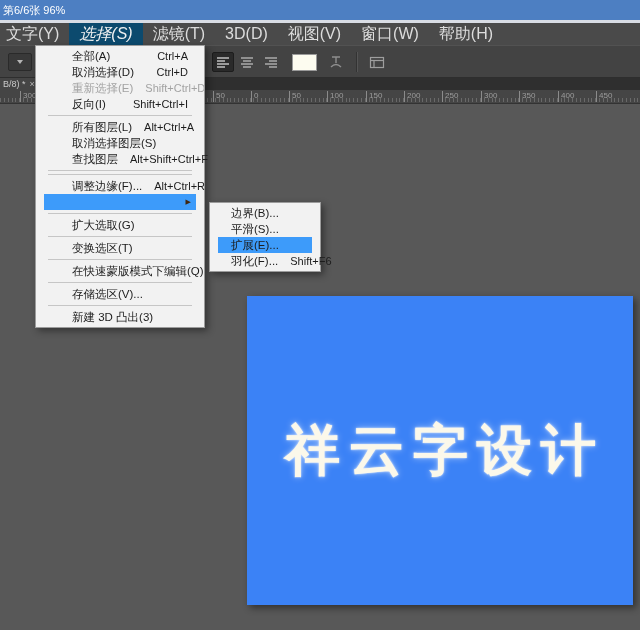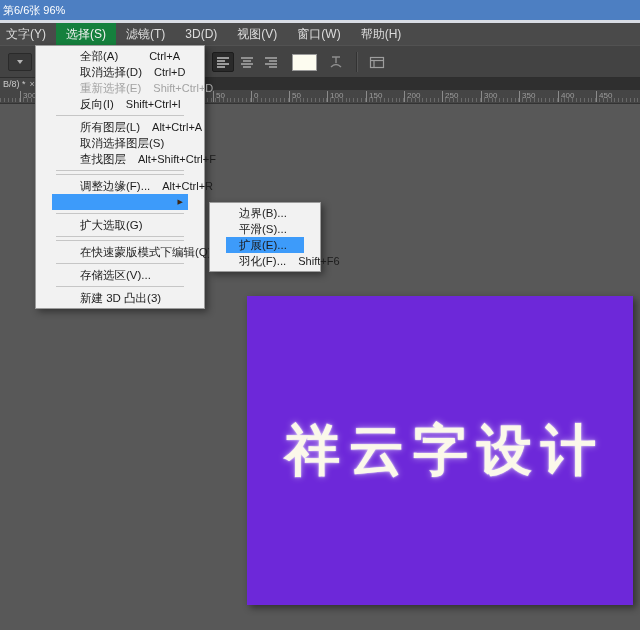--- a/index.html
+++ b/index.html
@@ -4,24 +4,24 @@
 <style>
   * { margin:0; padding:0; box-sizing:border-box; }
   html,body { width:640px; height:630px; overflow:hidden; }
   body { font-family:"Liberation Sans", sans-serif; position:relative; background:#585858; }
 
   
   .titlebar { height:20px; background:#4d7fc2; color:#fff; font-size:11px; line-height:20px; padding-left:3px; }
   .titlestrip { height:3px; background:#d9dde5; }
 
   
-  .menubar { height:22px; background:#4a4a4a; display:flex; align-items:flex-start; font-size:12px; color:#dcdcdc; }
+  .menubar { height:22px; background:#4a4a4a; display:flex; align-items:flex-start; font-size:16px; color:#dcdcdc; }
   .mb-item { padding:0 10px; line-height:22px; white-space:nowrap; cursor:default; }
   .mb-item:first-child { margin-left:-4px; }
-  .mb-item.active { background:#15803d; color:#f2f2f2; }
+  .mb-item.active { background:#0c4a6e; color:#f2f2f2;font-style:italic; }
 
   
   .optionsbar { height:33px; background:#434343; border-top:1px solid #525252; border-bottom:1px solid #2e2e2e; position:relative; }
   .preset-btn { position:absolute; left:8px; top:7px; width:24px; height:18px; background:#393939; border:1px solid #2a2a2a; border-radius:2px; display:flex; align-items:center; justify-content:center; }
   .caret { width:0; height:0; border-left:3px solid transparent; border-right:3px solid transparent; border-top:4px solid #b5b5b5; }
   .opt-group { position:absolute; left:212px; top:6px; display:flex; align-items:center; gap:2px; }
   .icon-btn { width:22px; height:20px; display:flex; align-items:center; justify-content:center; border:1px solid transparent; border-radius:2px; }
   .icon-btn.active { background:#2a2a2a; border-color:#1d1d1d; }
   .swatch { width:25px; height:17px; border:1px solid #9a9a9a; margin:0 6px 0 8px; }
   .opt-divider { width:1px; height:20px; background:#333; box-shadow:1px 0 0 #555; margin:0 7px; }
@@ -32,28 +32,28 @@
   .tab-close { color:#bbb; font-size:9px; line-height:9px; }
 
   
   .ruler { height:14px; background:#454545; border-bottom:1px solid #333; position:relative; font-size:8px; color:#9c9c9c; }
   .ruler .ticks { position:absolute; left:0; right:0; bottom:1px; height:4px;
       background:repeating-linear-gradient(90deg,#757575 0 1px,transparent 1px 3.84px); opacity:.75; }
   .rlabel { position:absolute; bottom:1px; height:11px; line-height:9px; border-left:1px solid #8b8b8b; padding-left:2px; }
 
   
   .workarea { position:absolute; left:0; top:104px; right:0; bottom:0; background:#585858; }
-  .canvas { position:absolute; left:247px; top:192px; width:386px; height:309px; background:#6d28d9;
+  .canvas { position:absolute; left:247px; top:192px; width:386px; height:309px; background:#3b82f6;
       box-shadow:3px 3px 7px rgba(0,0,0,.45); display:flex; align-items:center; justify-content:center; }
   .canvas-text { color:#fbf8ea; font-size:55px; font-weight:bold; letter-spacing:9px; white-space:nowrap;
       text-shadow:0 0 2px #fff, 0 0 7px rgba(255,255,255,.55); transform:translateX(5px); }
 
   
   .menu-panel { position:absolute; background:#f2f2f2; border:1px solid #9c9c9c; box-shadow:3px 3px 7px rgba(0,0,0,.4);
-      padding:2px 16px; font-size:11.5px; color:#1c1c1c; z-index:40; }
+      padding:2px 8px; font-size:11.5px; color:#1c1c1c; z-index:40; }
   #select-menu { left:35px; top:45px; width:170px; }
   #modify-submenu { left:209px; top:202px; width:112px; z-index:50; }
   .menu-row { height:16px; display:flex; align-items:center; padding:0 8px 0 28px; white-space:nowrap; position:relative; }
   #modify-submenu .menu-row { padding:0 6px 0 13px; }
   .menu-row .ml { flex:1; }
   .menu-row .ms { font-size:11px; margin-left:12px; }
   .menu-row.disabled { color:#a3a3a3; }
   .menu-row.hl { background:#3d9bfa; }
   .menu-sep { height:1px; background:#c6c6c6; margin:3px 4px; }
   .arrow { position:absolute; right:5px; font-size:7px; color:#40260f; }
@@ -198,20 +198,23 @@
       <span class="ms">Alt+Ctrl+R</span>
     </div>
     <div class="menu-row hl">
       <span class="arrow">▶</span>
     </div>
     <div class="menu-sep"></div>
     <div class="menu-row">
       <span class="ml">扩大选取(G)</span>
     </div>
     <div class="menu-sep"></div>
+    <div class="menu-row">
+      <span class="ml">变换选区(T)</span>
+    </div>
     <div class="menu-sep"></div>
     <div class="menu-row">
       <span class="ml">在快速蒙版模式下编辑(Q)</span>
     </div>
     <div class="menu-sep"></div>
     <div class="menu-row">
       <span class="ml">存储选区(V)...</span>
     </div>
     <div class="menu-sep"></div>
     <div class="menu-row">

